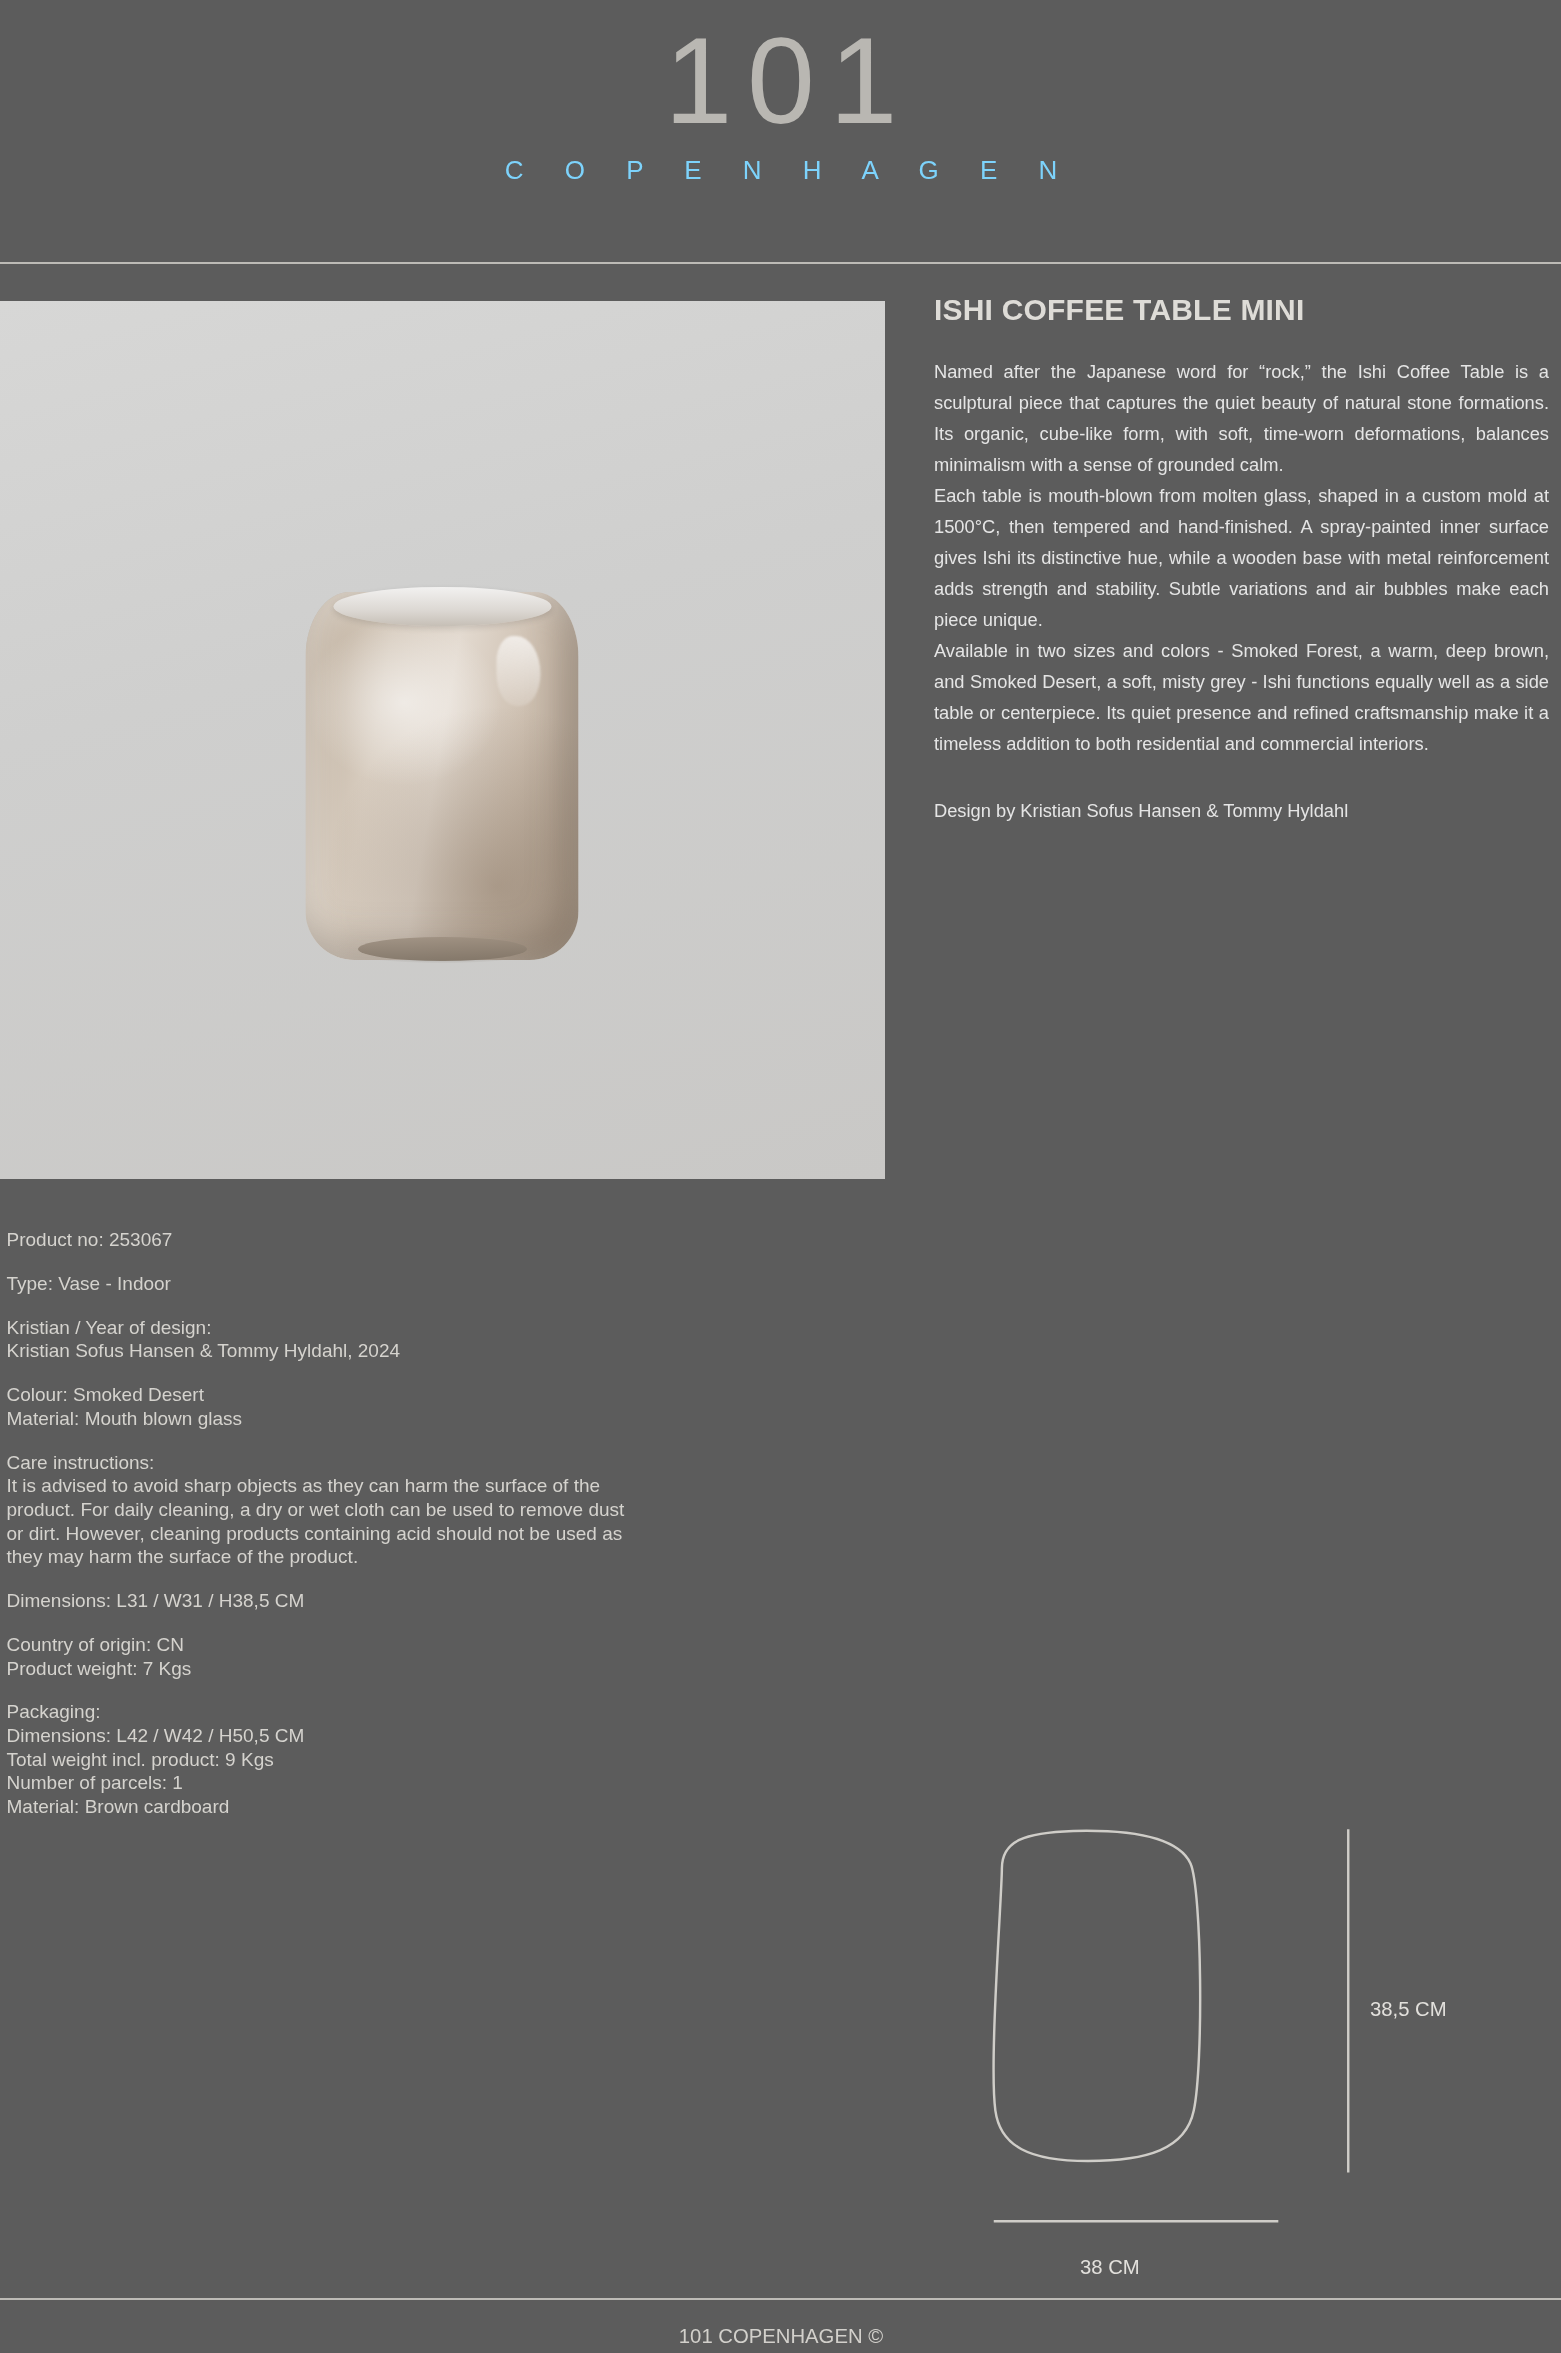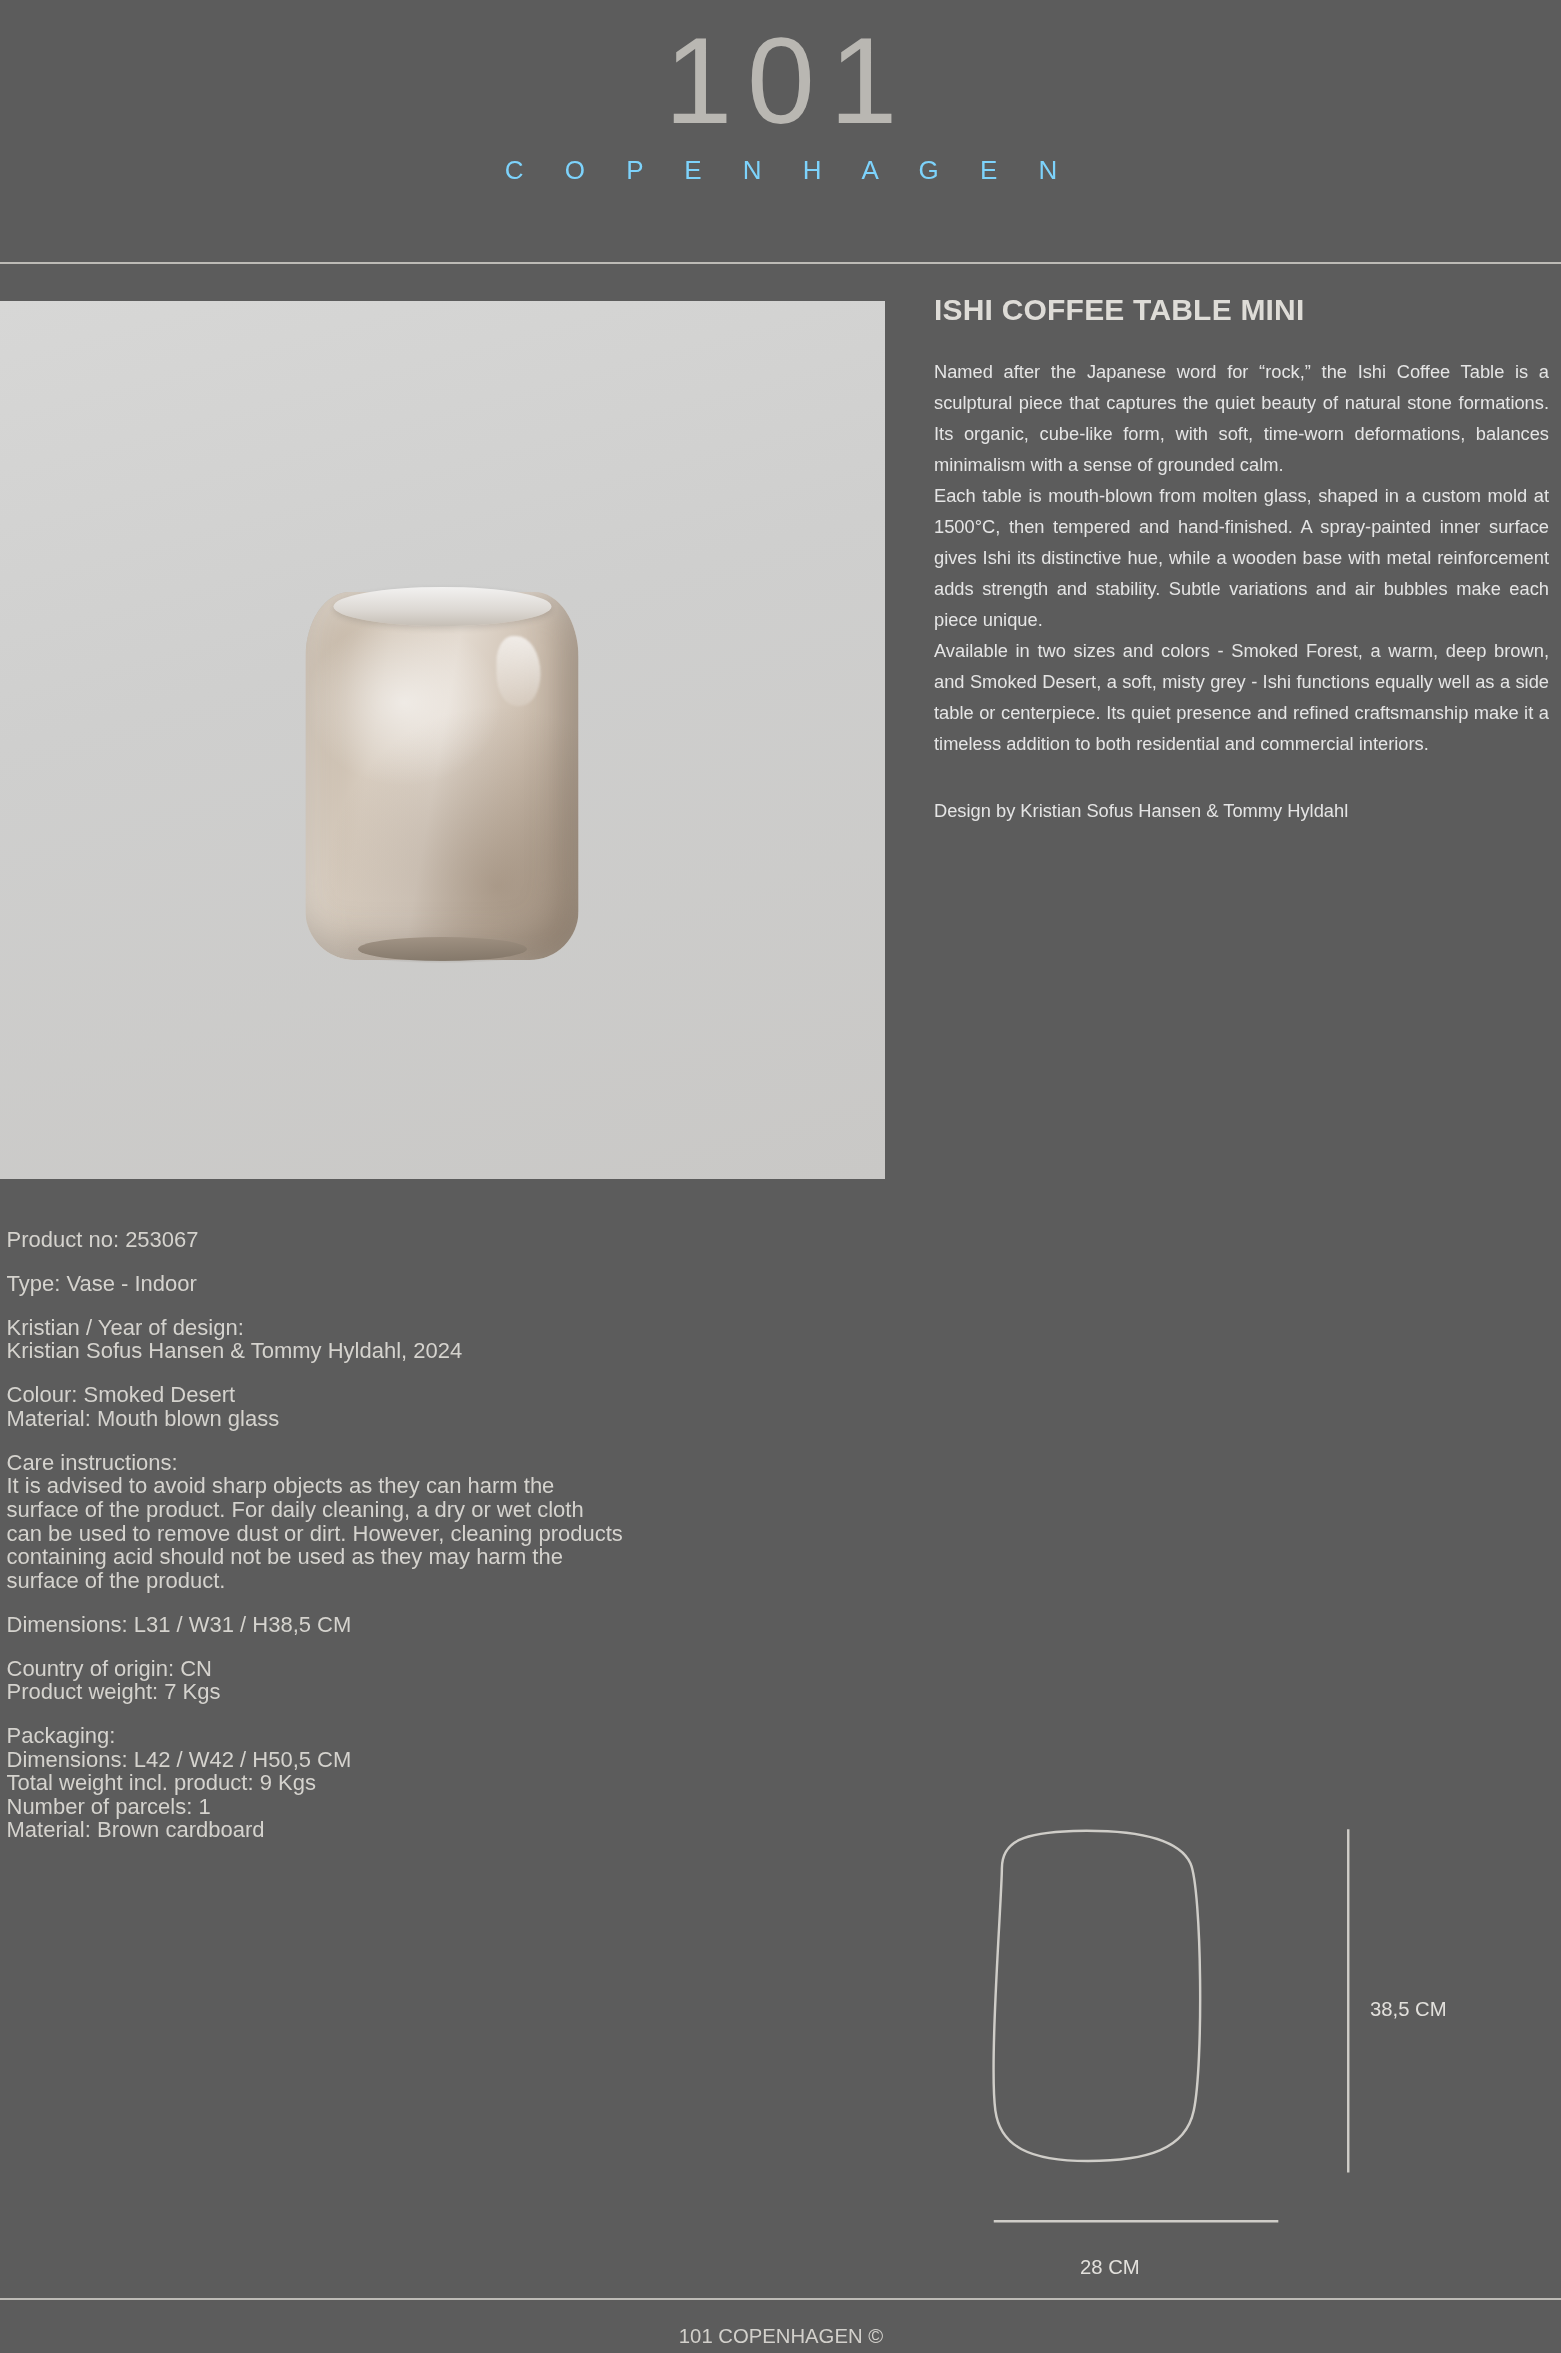--- a/index.html
+++ b/index.html
@@ -137,21 +137,21 @@
     margin-top: 36px;
     text-align: left;
   }
 
   
   .specs {
     position: absolute;
     left: 6.5px;
     top: 1228px;
     width: 618px;
-    font-size: 22px;
+    font-size: 19px;
     line-height: 23.6px;
     color: #d5d3ce;
   }
   .specs .grp { margin-bottom: 20.3px; }
   .specs .grp:last-child { margin-bottom: 0; }
 
   
   .dimbox {
     position: absolute;
     left: 984px;
@@ -248,20 +248,20 @@
     </div>
   </div>
 
   <div class="dimbox">
     <svg width="561" height="480" viewBox="0 0 690 590">
       <path d="M 22 58 C 22 24, 50 14, 110 12 C 190 10, 240 22, 254 52 C 268 84, 270 300, 258 356 C 248 404, 200 418, 128 418 C 56 418, 20 400, 14 356 C 6 298, 22 92, 22 58 Z" fill="none" stroke="#cfcdc8" stroke-width="3"></path>
       <line x1="448" y1="10" x2="448" y2="432" stroke="#cfcdc8" stroke-width="3"></line>
       <line x1="12" y1="492" x2="362" y2="492" stroke="#cfcdc8" stroke-width="3"></line>
     </svg>
     <div class="dim-label dim-h">38,5 CM</div>
-    <div class="dim-label dim-w">28 CM</div>
+    <div class="dim-label dim-w">38 CM</div>
   </div>
 
   <div class="rule-bottom"></div>
   <div class="footer">101 COPENHAGEN ©</div>
 
 </div>
 
 
 </body></html>

